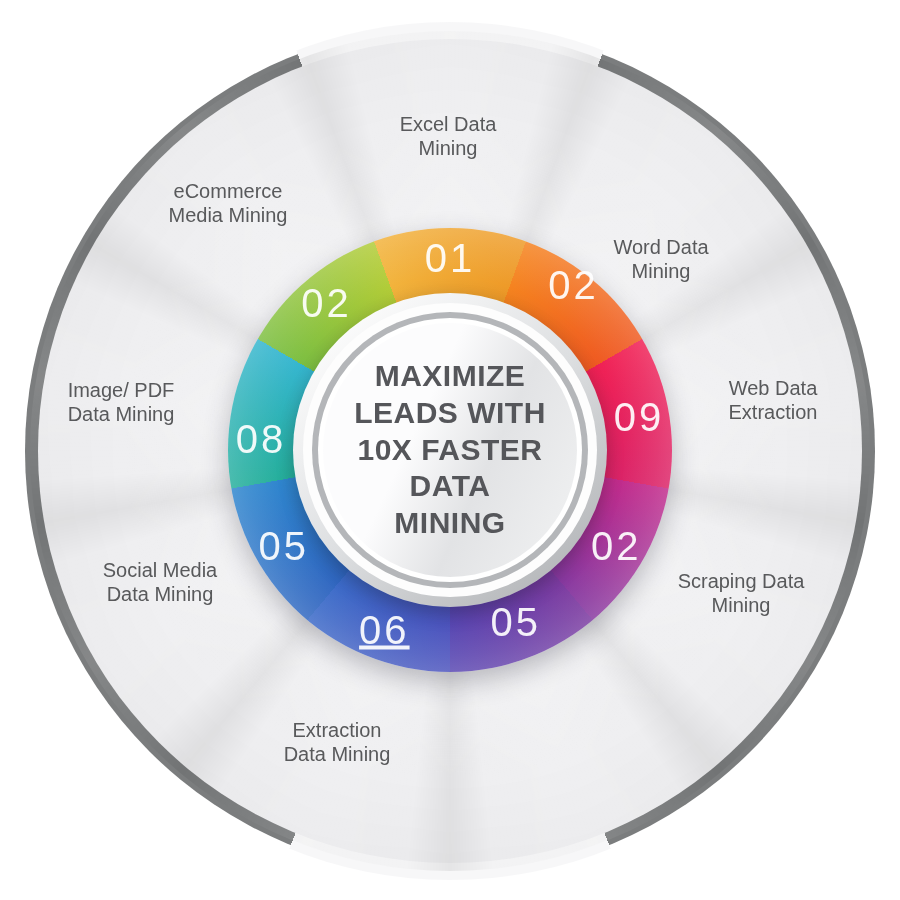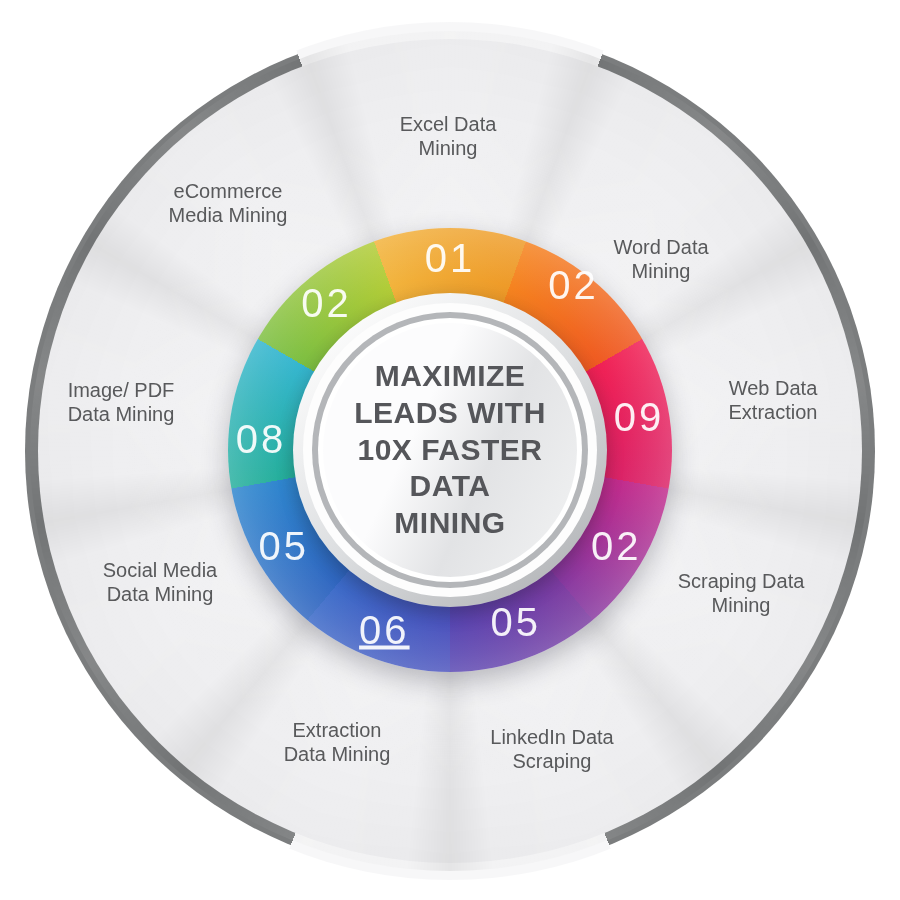--- a/index.html
+++ b/index.html
@@ -124,22 +124,20 @@
   <div class="seg-num" style="left: 326.585px; top: 302.919px;">02</div>
 
   <div class="ring-label lbl-0">Excel Data
 Mining</div>
   <div class="ring-label lbl-1">Word Data
 Mining</div>
   <div class="ring-label lbl-2">Web Data
 Extraction</div>
   <div class="ring-label lbl-3">Scraping Data
 Mining</div>
-  <div class="ring-label lbl-4">LinkedIn Data
-Scraping</div>
   <div class="ring-label lbl-5">Extraction
 Data Mining</div>
   <div class="ring-label lbl-6">Social Media
 Data Mining</div>
   <div class="ring-label lbl-7">Image/ PDF
 Data Mining</div>
   <div class="ring-label lbl-8">eCommerce
 Media Mining</div>
 </div>
 

